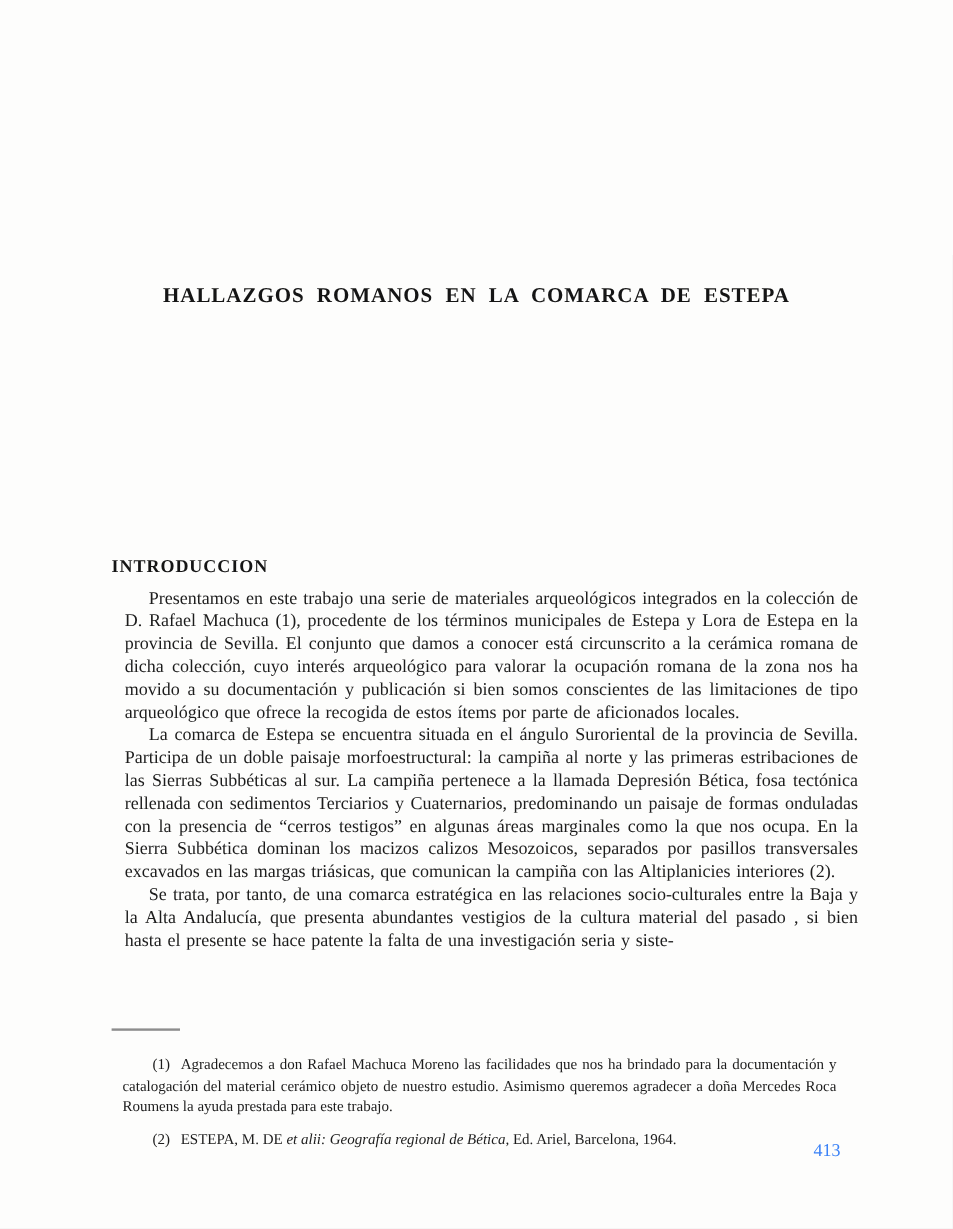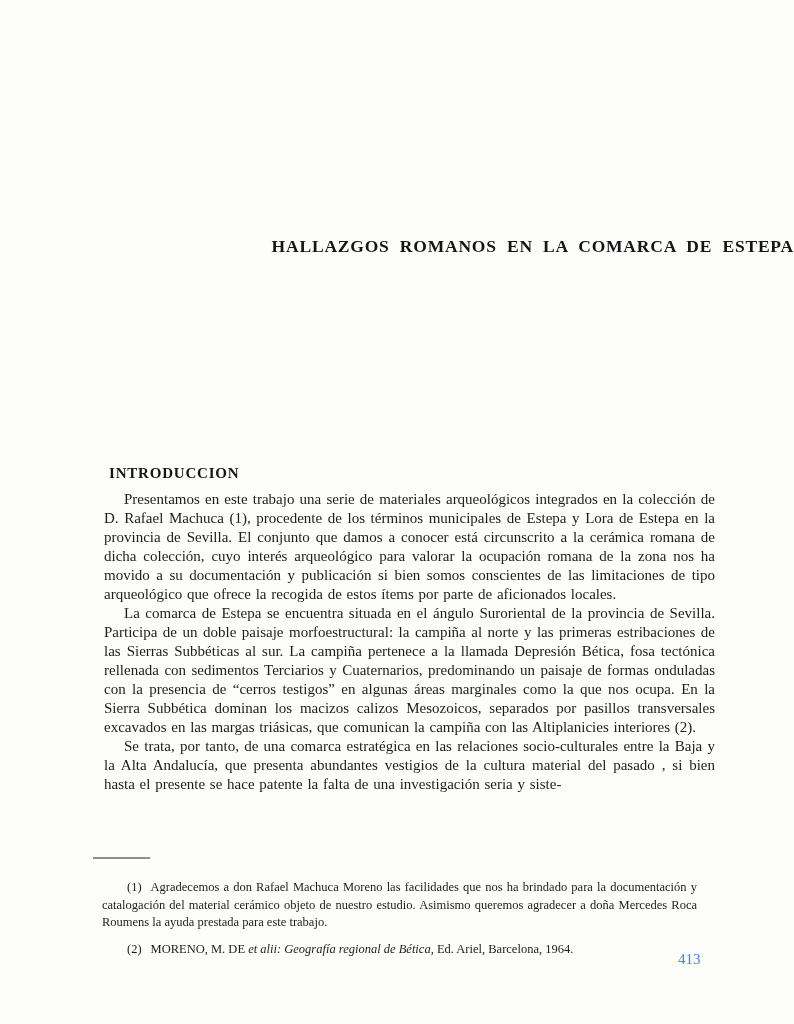--- a/index.html
+++ b/index.html
@@ -15,21 +15,21 @@
     background: #fdfdfc;
     color: #1c1c1c;
     font-family: "Liberation Serif", "DejaVu Serif", serif;
     overflow: hidden;
   }
   .article-title {
     position: absolute;
     top: 224px;
     left: 0;
     width: 100%;
-    text-align: right;
+    text-align: center;
     font-size: 17.5px;
     font-weight: bold;
     letter-spacing: 0.8px;
     word-spacing: 5px;
     color: #151515;
   }
   .article-authors {
     position: absolute;
     top: 281px;
     left: 0;
@@ -41,21 +41,20 @@
     color: #1a1a1a;
   }
   .section-heading {
     position: absolute;
     top: 453px;
     left: 93px;
     font-size: 15px;
     font-weight: bold;
     letter-spacing: 0.8px;
     color: #151515;
-    margin-left: 16px;
   }
   .body-text {
     position: absolute;
     top: 490px;
     left: 93px;
     width: 611px;
     margin-left: 11px;
   }
   .body-text p {
     margin: 0;
@@ -110,18 +109,18 @@
   <div class="body-text">
     <p>Presentamos en este trabajo una serie de materiales arqueológicos integrados en la colección de D. Rafael Machuca (1), procedente de los términos municipales de Estepa y Lora de Estepa en la provincia de Sevilla. El conjunto que damos a conocer está circunscrito a la cerámica romana de dicha colección, cuyo interés arqueológico para valorar la ocupación romana de la zona nos ha movido a su documentación y publicación si bien somos conscientes de las limitaciones de tipo arqueológico que ofrece la recogida de estos ítems por parte de aficionados locales.</p>
     <p>La comarca de Estepa se encuentra situada en el ángulo Suroriental de la provincia de Sevilla. Participa de un doble paisaje morfoestructural: la campiña al norte y las primeras estribaciones de las Sierras Subbéticas al sur. La campiña pertenece a la llamada Depresión Bética, fosa tectónica rellenada con sedimentos Terciarios y Cuaternarios, predominando un paisaje de formas onduladas con la presencia de “cerros testigos” en algunas áreas marginales como la que nos ocupa. En la Sierra Subbética dominan los macizos calizos Mesozoicos, separados por pasillos transversales excavados en las margas triásicas, que comunican la campiña con las Altiplanicies interiores (2).</p>
     <p>Se trata, por tanto, de una comarca estratégica en las relaciones socio-culturales entre la Baja y la Alta Andalucía, que presenta abundantes vestigios de la cultura material del pasado , si bien hasta el presente se hace patente la falta de una investigación seria y siste-</p>
   </div>
 
   <div class="footnote-rule"></div>
 
   <div class="footnotes">
     <p><span class="fn-marker">(1)</span><span>Agradecemos a don Rafael Machuca Moreno las facilidades que nos ha brindado para la documentación y catalogación del material cerámico objeto de nuestro estudio. Asimismo queremos agradecer a doña Mercedes Roca Roumens la ayuda prestada para este trabajo.</span></p>
-    <p><span class="fn-marker">(2)</span><span>MORENO, M. DE </span><i>et alii: Geografía regional de Bética,</i><span> Ed. Ariel, Barcelona, 1964.</span></p>
+    <p><span class="fn-marker">(2)</span><span>ESTEPA, M. DE </span><i>et alii: Geografía regional de Bética,</i><span> Ed. Ariel, Barcelona, 1964.</span></p>
   </div>
 
   <div class="page-number">413</div>
 
 </div>
 
 </body></html>

